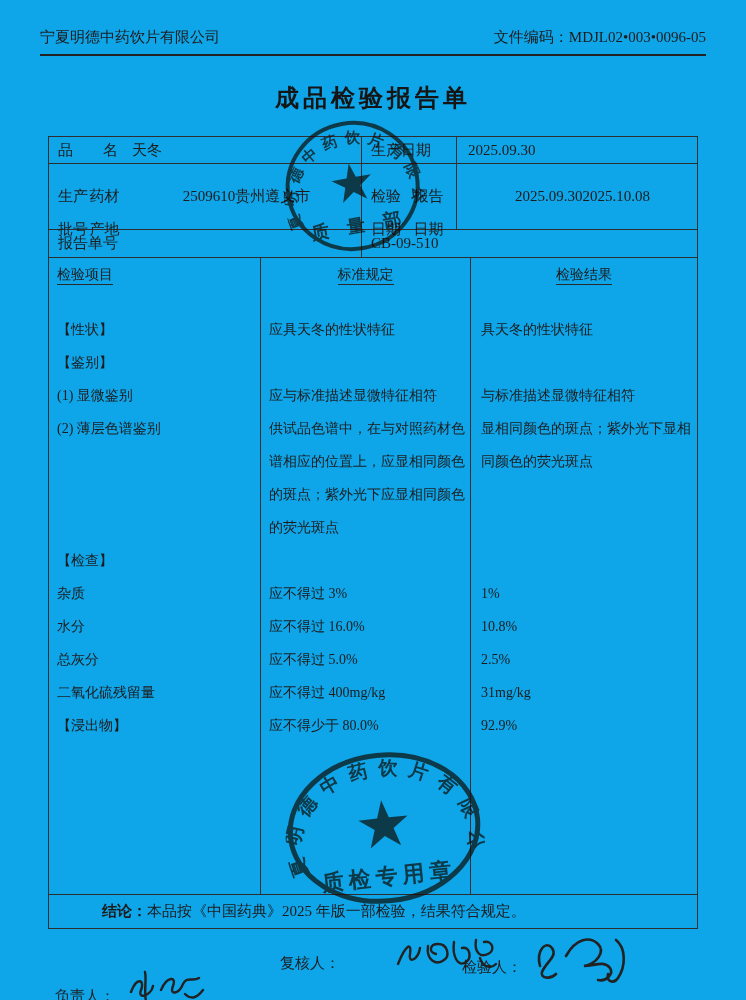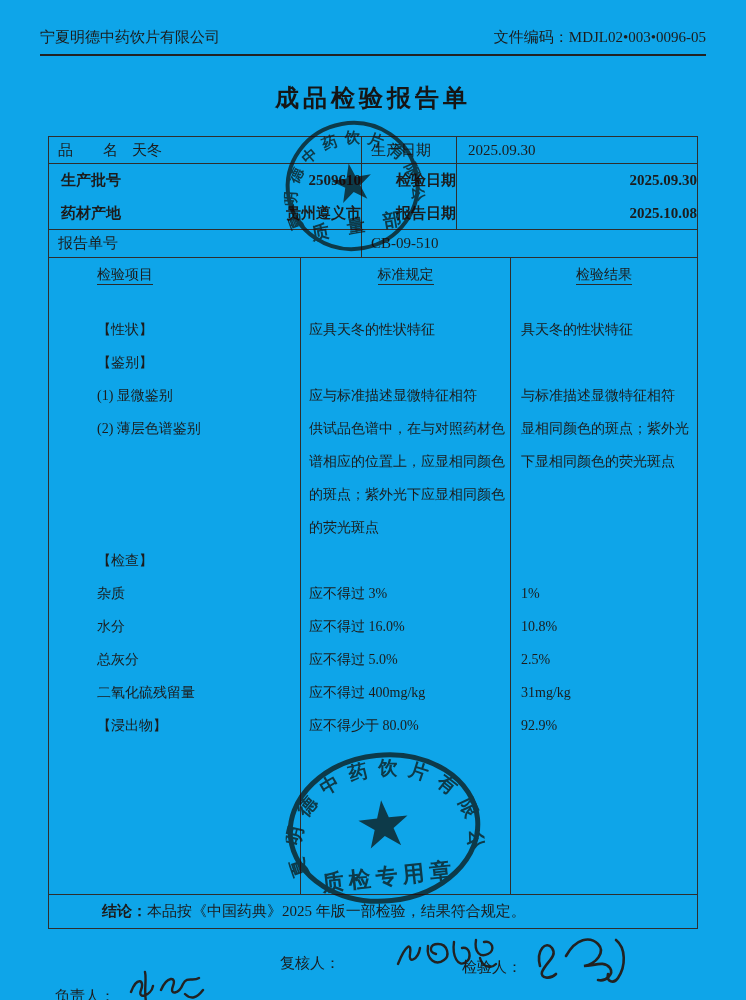--- a/index.html
+++ b/index.html
@@ -26,32 +26,32 @@
   .ig {
     position:absolute; left:48px; top:136px; width:650px; box-sizing:border-box;
     border:1px solid #2e2e2e; display:grid;
     grid-template-columns:72px 240px 95px 1fr; font-size:15px;
   }
   .ig .cell { display:flex; align-items:center; padding-left:9px; box-sizing:border-box; }
   .ig .r1 { height:27px; border-bottom:1px solid #2e2e2e; }
   .ig .r2 { height:66px; border-bottom:1px solid #2e2e2e; }
   .ig .r3 { height:27px; }
   .ig .bl { border-left:1px solid #2e2e2e; }
-  .ig .stack { flex-direction:column; align-items:flex-end; justify-content:center;font-weight:bold; }
+  .ig .stack { align-items:center; justify-content:center; }
   .ig .stack div { line-height:33px; height:33px; }
   .ig .span12 { grid-column:1 / 3; }
   .ig .span34 { grid-column:3 / 5; }
   .ig .val { padding-left:11px; }
 
   
   .main {
     position:absolute; left:48px; top:257px; width:650px; box-sizing:border-box;
     border:1px solid #2e2e2e; border-top:none; font-size:14px;
   }
-  .cols { display:grid; grid-template-columns:211px 211px 1fr;margin-left:40px; }
+  .cols { display:grid; grid-template-columns:211px 211px 1fr; }
   .cols .mc { border-left:1px solid #2e2e2e; border-right:1px solid #2e2e2e; }
   .hcell { height:42px; padding-top:9px; box-sizing:border-box; }
   .hc1 { padding-left:8px; }
   .hc2,.hc3 { text-align:center; }
   .ul { border-bottom:1px solid #2a2a2a; padding-bottom:2px; }
   .c1 { padding-left:8px; line-height:33px; }
   .c2 { padding-left:8px; padding-right:2px; line-height:33px; }
   .c3 { padding-left:10px; padding-right:4px; line-height:33px; }
   .pt { padding-top:14px; }
   .filler { height:152px; }

